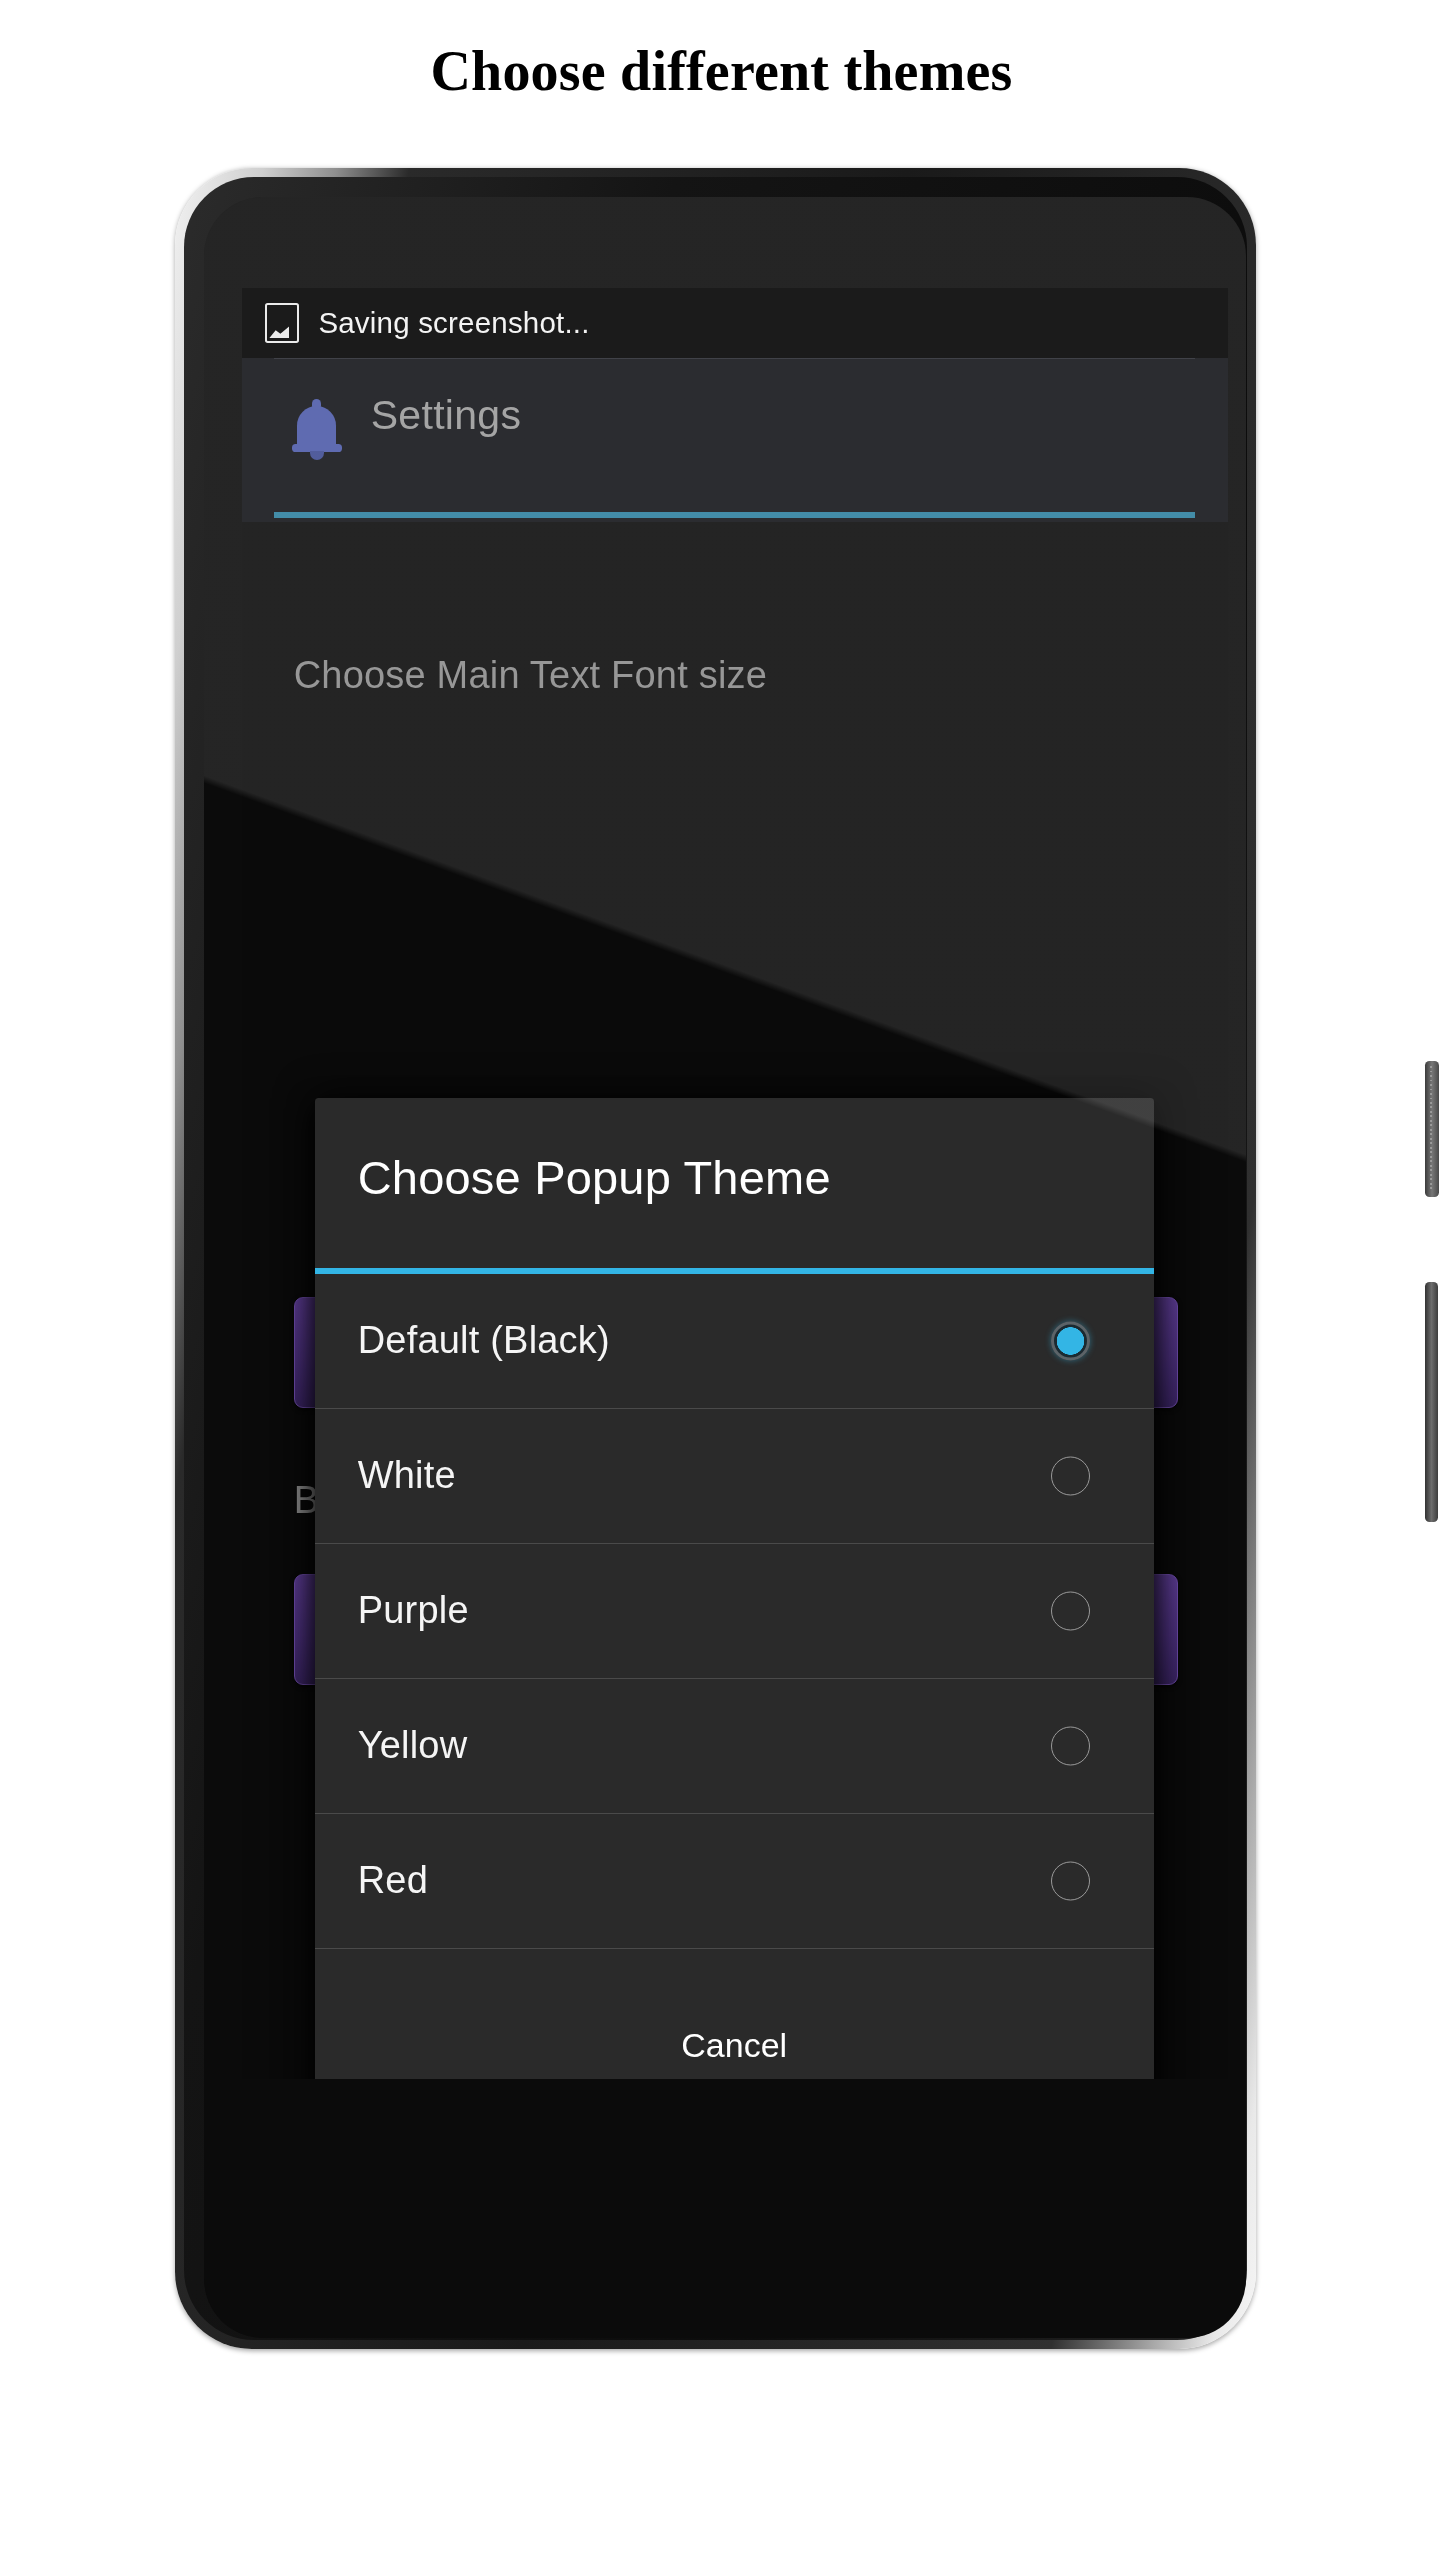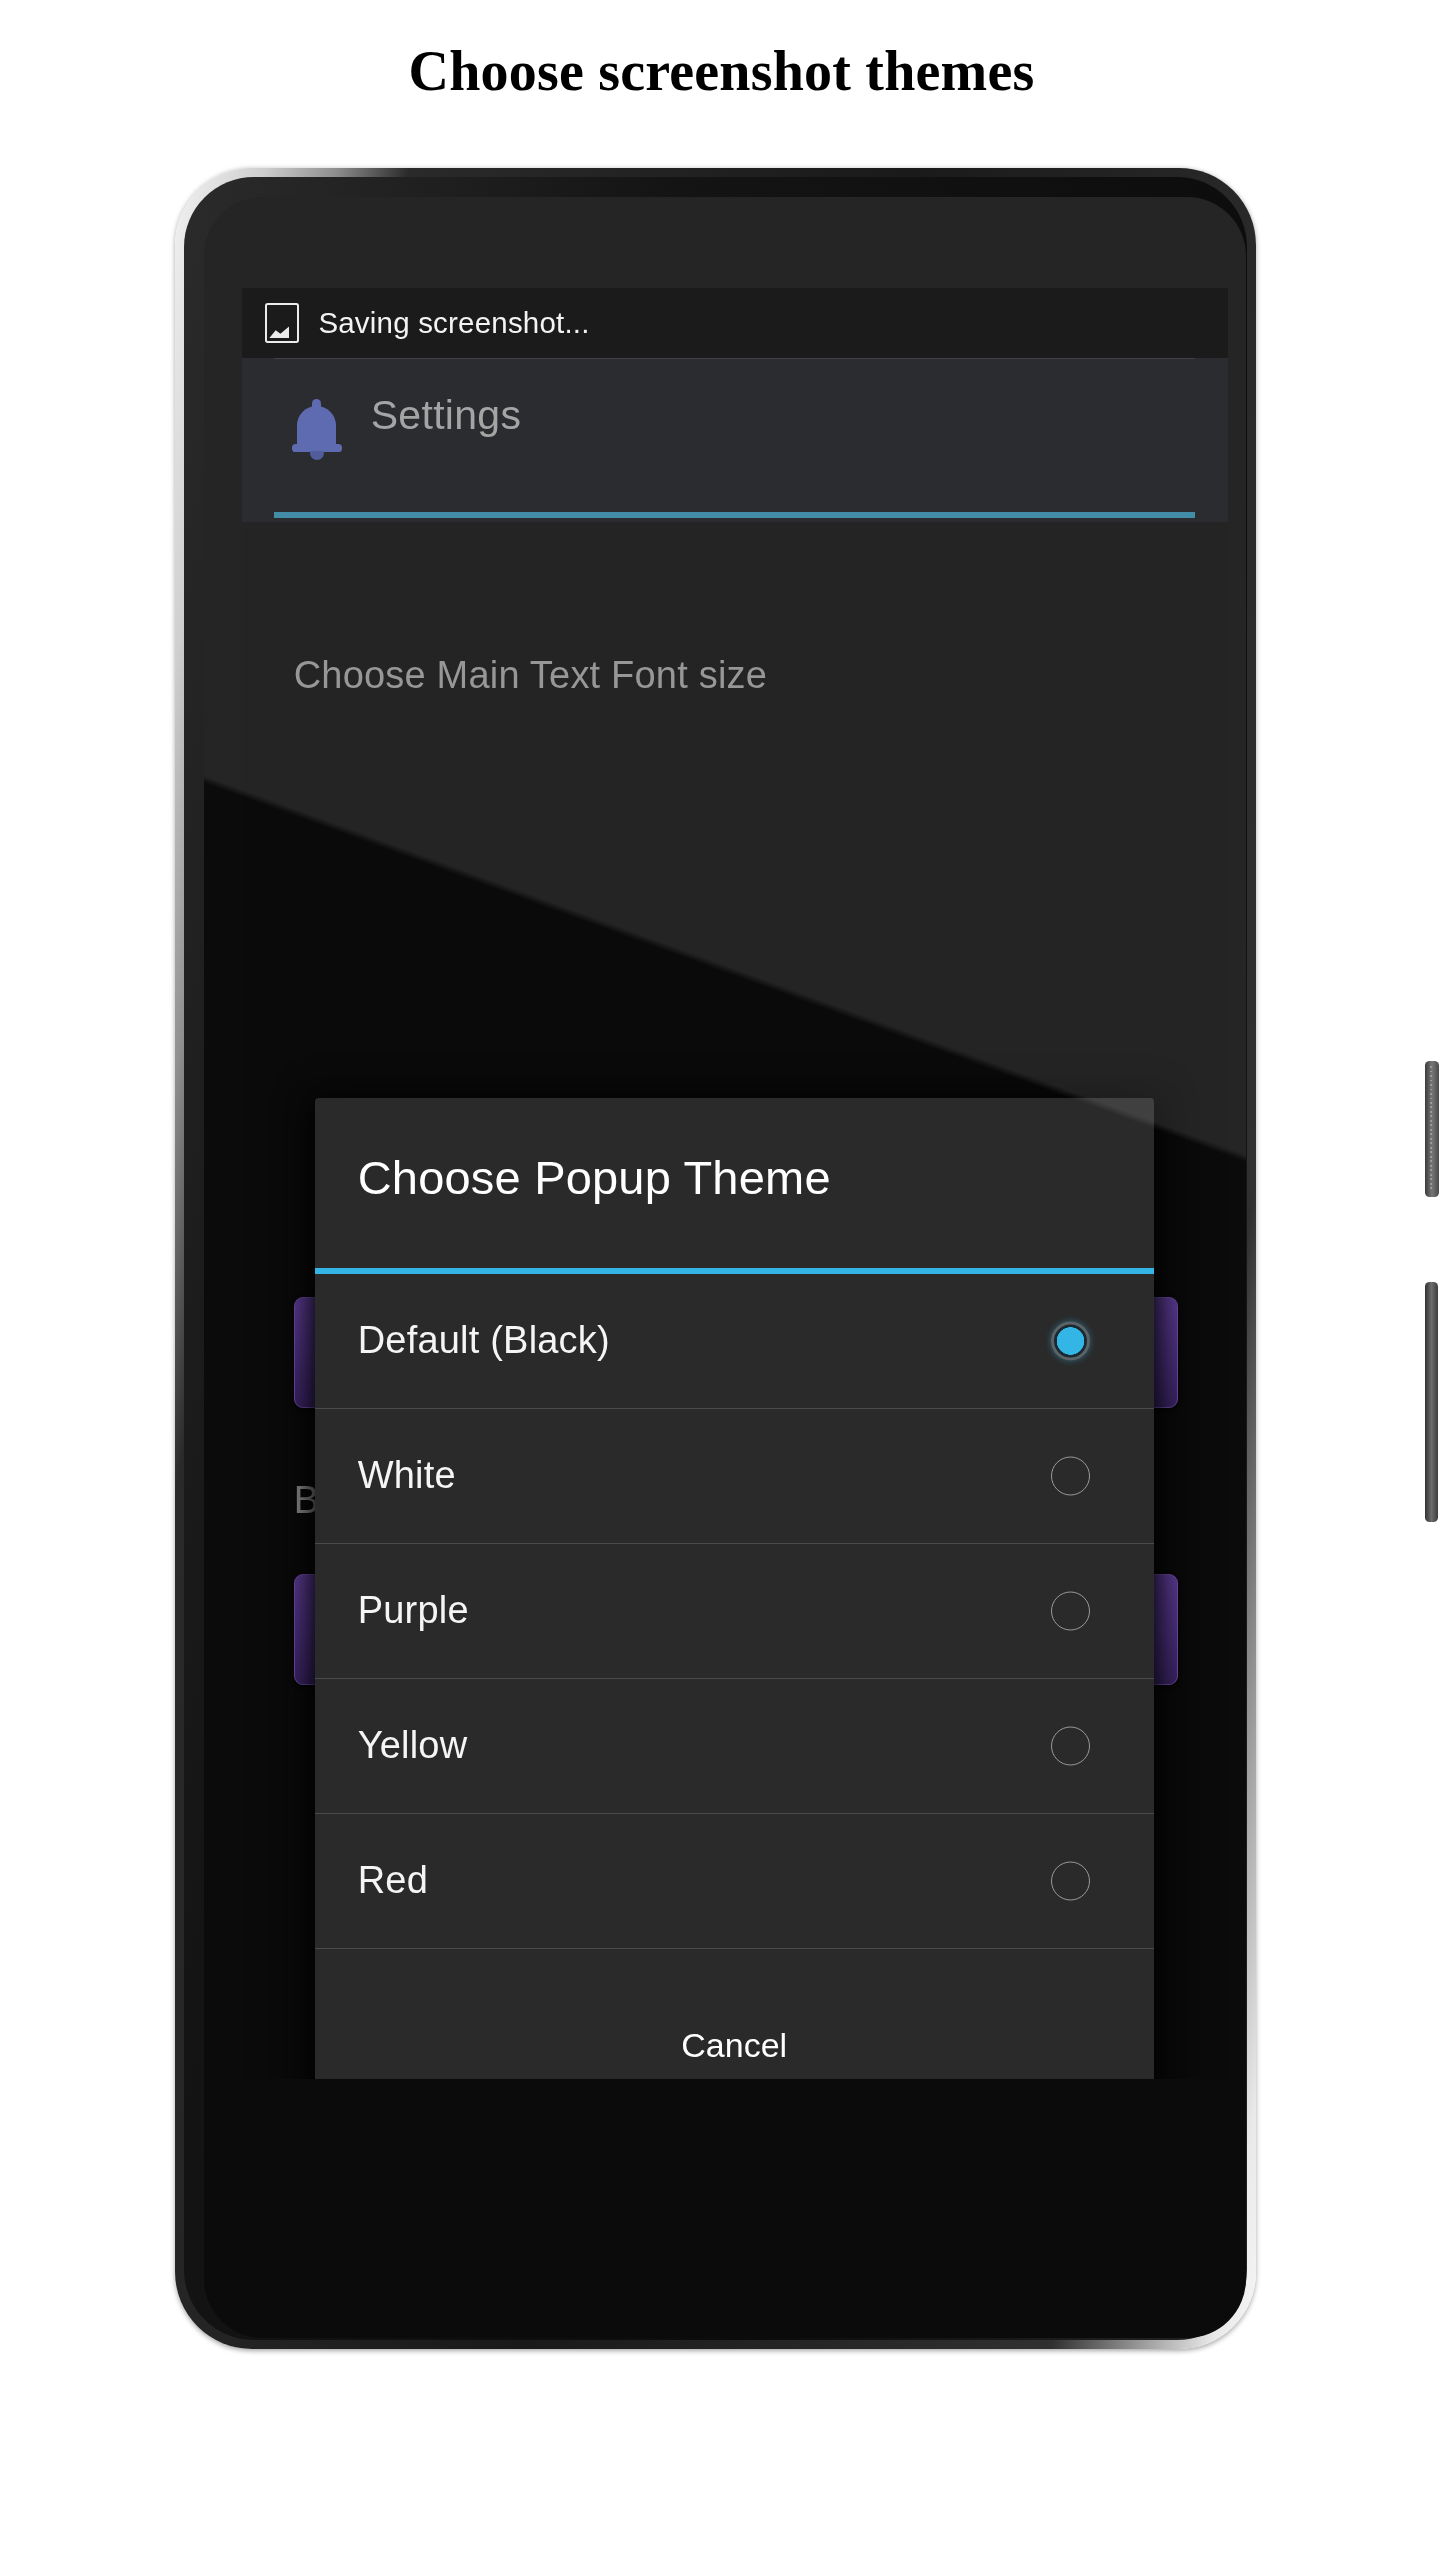--- a/index.html
+++ b/index.html
@@ -219,21 +219,21 @@
     position:absolute; left:0; top:0; width:1042px; height:2141px;
     pointer-events:none;
     background: linear-gradient(200deg, rgba(255,255,255,.105) 0%, rgba(255,255,255,.105) 38%, rgba(255,255,255,0) 38.3%, rgba(255,255,255,0) 100%);
   }
 </style>
 </head>
 <body>
 
 <div id="root">
 
-  <div class="headline">Choose screenshot themes</div>
+  <div class="headline">Choose different themes</div>
 
   <div class="device">
     <div class="device-inner">
       <div class="bezel">
 
         <div class="camera"></div>
         <div class="earpiece"></div>
 
         <div class="screen">
 

